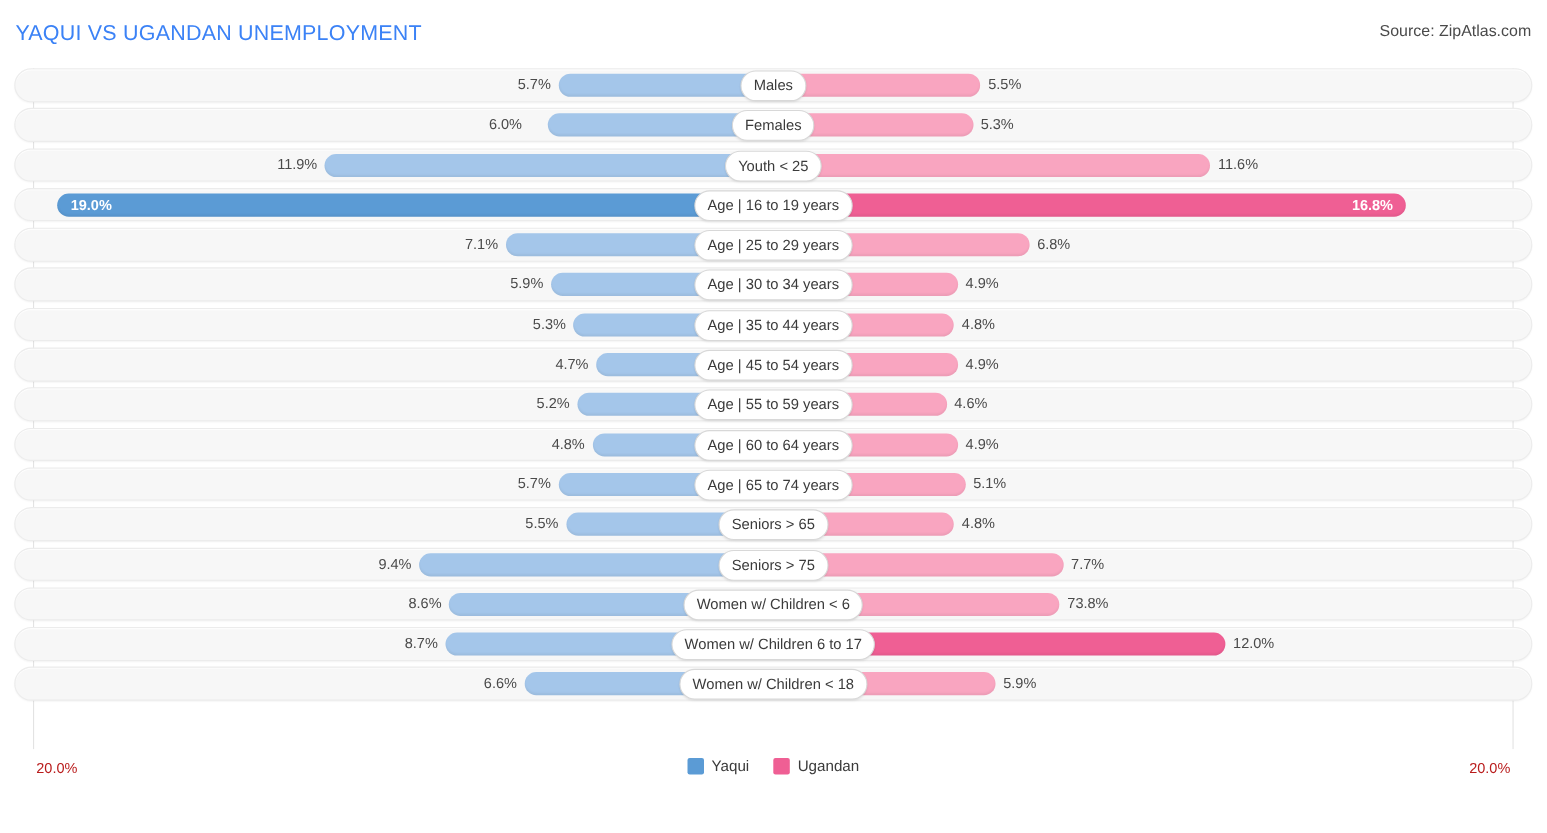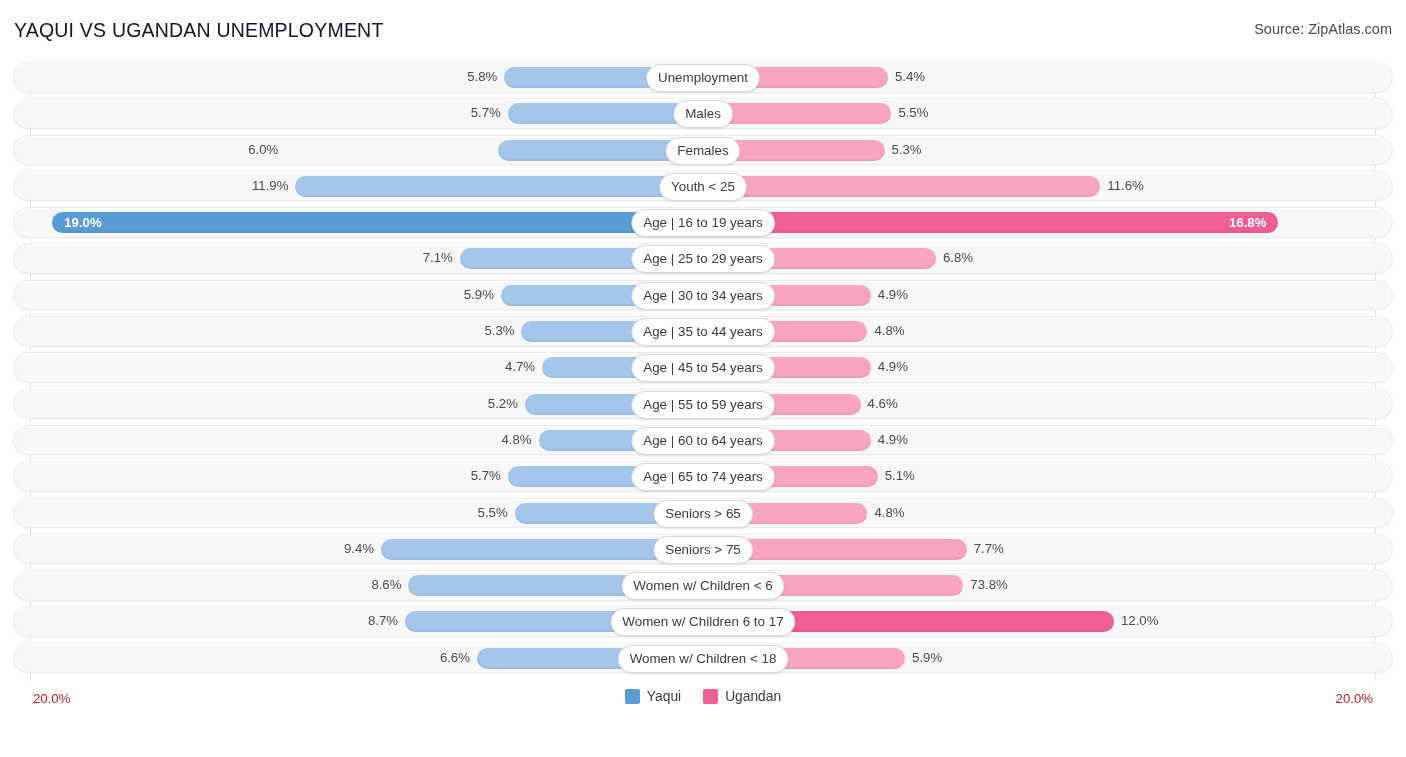--- a/index.html
+++ b/index.html
@@ -21,21 +21,21 @@
     position: absolute;
     top: 0; left: 0; right: 0;
     height: 62px;
   }
   .title {
     position: absolute;
     left: 14px;
     top: 19px;
     font-size: 19.5px;
     letter-spacing: 0.2px;
-    color: #0f172a;
+    color: #3b82f6;
     white-space: nowrap;
   }
   .source {
     position: absolute;
     right: 14px;
     top: 21px;
     font-size: 14.5px;
     color: #4a4a4a;
     white-space: nowrap;
   }
@@ -200,39 +200,31 @@
   <div class="source">Source: ZipAtlas.com</div>
 </div>
 
 <div class="plot">
   <div class="gridline left"></div>
   <div class="gridline right"></div>
 
   <div class="rows" id="rows">
       <div class="row">
         <div class="row-track"></div>
-        <div class="bar left" style="left: 504.35px; width: 198.65px;"></div>
-        <div class="bar right" style="left: 703px; width: 184.95px;"></div>
-        <div class="val left" style="left: 20px; width: 477.35px;">5.8%</div>
-        <div class="val right" style="left: 894.95px;">5.4%</div>
-        <div class="pill">Unemployment</div>
-      </div>
-      <div class="row">
-        <div class="row-track"></div>
         <div class="bar left" style="left: 507.775px; width: 195.225px;"></div>
         <div class="bar right" style="left: 703px; width: 188.375px;"></div>
         <div class="val left" style="left: 20px; width: 480.775px;">5.7%</div>
         <div class="val right" style="left: 898.375px;">5.5%</div>
         <div class="pill">Males</div>
       </div>
       <div class="row">
         <div class="row-track"></div>
         <div class="bar left" style="left: 497.5px; width: 205.5px;"></div>
         <div class="bar right" style="left: 703px; width: 181.525px;"></div>
-        <div class="val left" style="left: 28px; width: 470.5px; text-align: center;">6.0%</div>
+        <div class="val left" style="left: 4px; width: 470.5px;">6.0%</div>
         <div class="val right" style="left: 891.525px;">5.3%</div>
         <div class="pill">Females</div>
       </div>
       <div class="row">
         <div class="row-track"></div>
         <div class="bar left" style="left: 295.425px; width: 407.575px;"></div>
         <div class="bar right" style="left: 703px; width: 397.3px;"></div>
         <div class="val left" style="left: 20px; width: 268.425px;">11.9%</div>
         <div class="val right" style="left: 1107.3px;">11.6%</div>
         <div class="pill">Youth &lt; 25</div>

